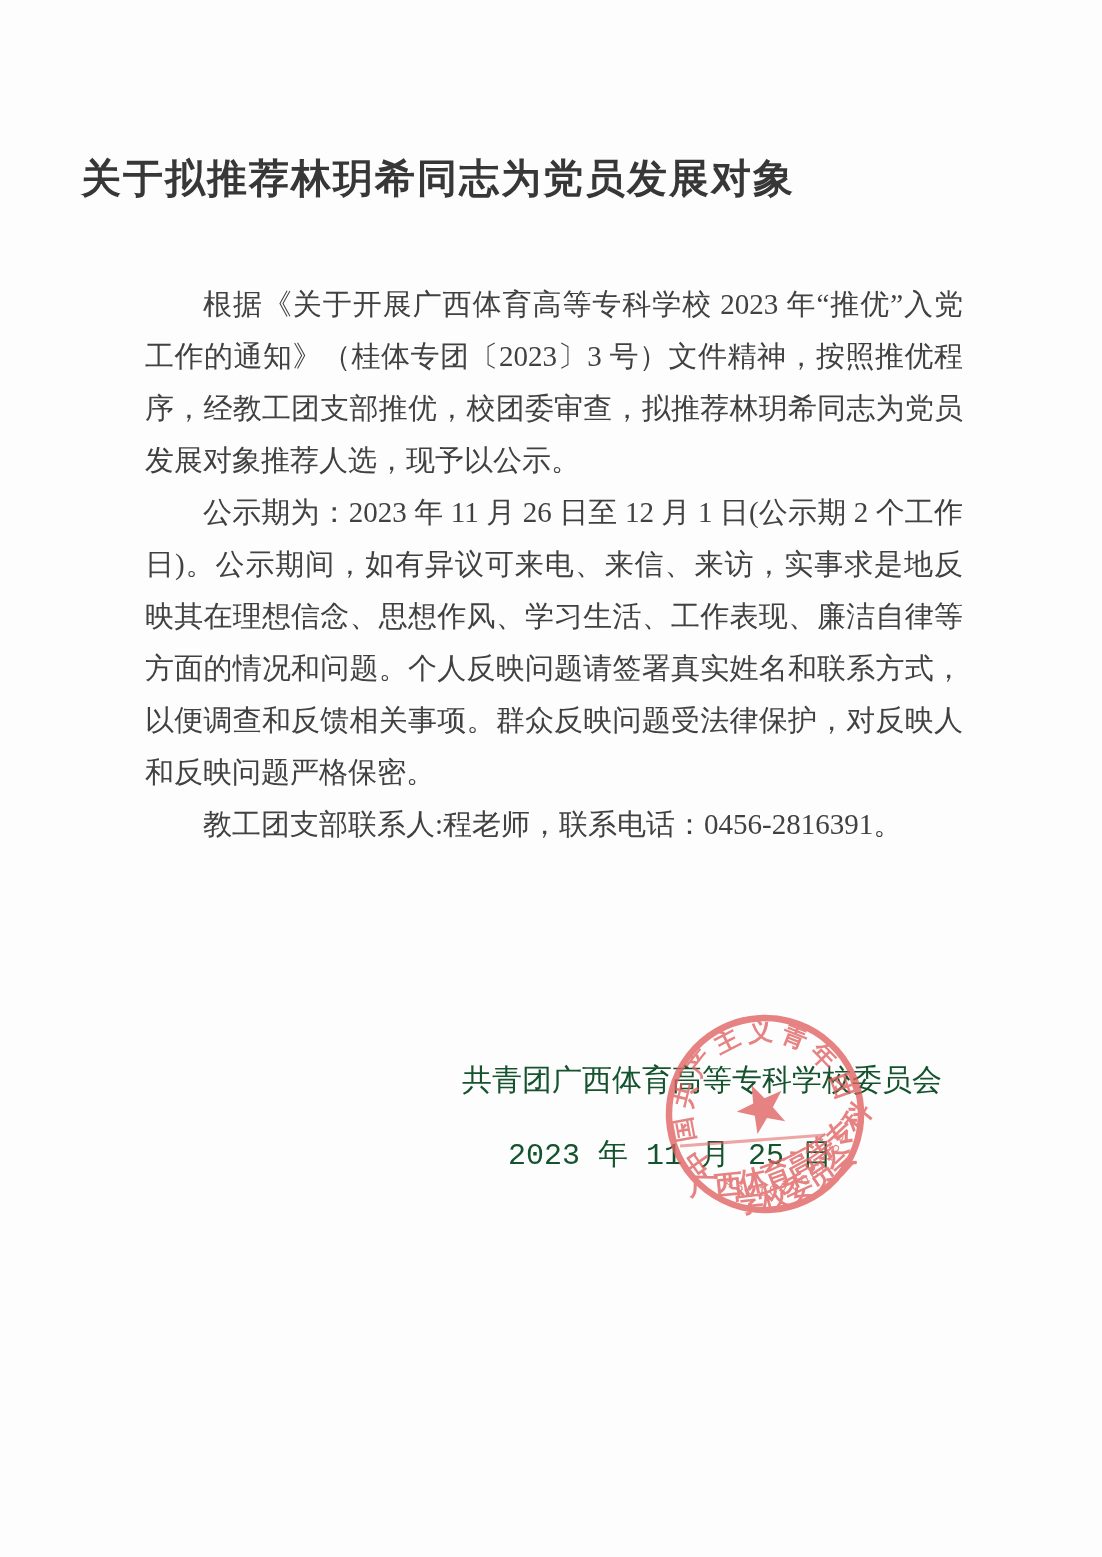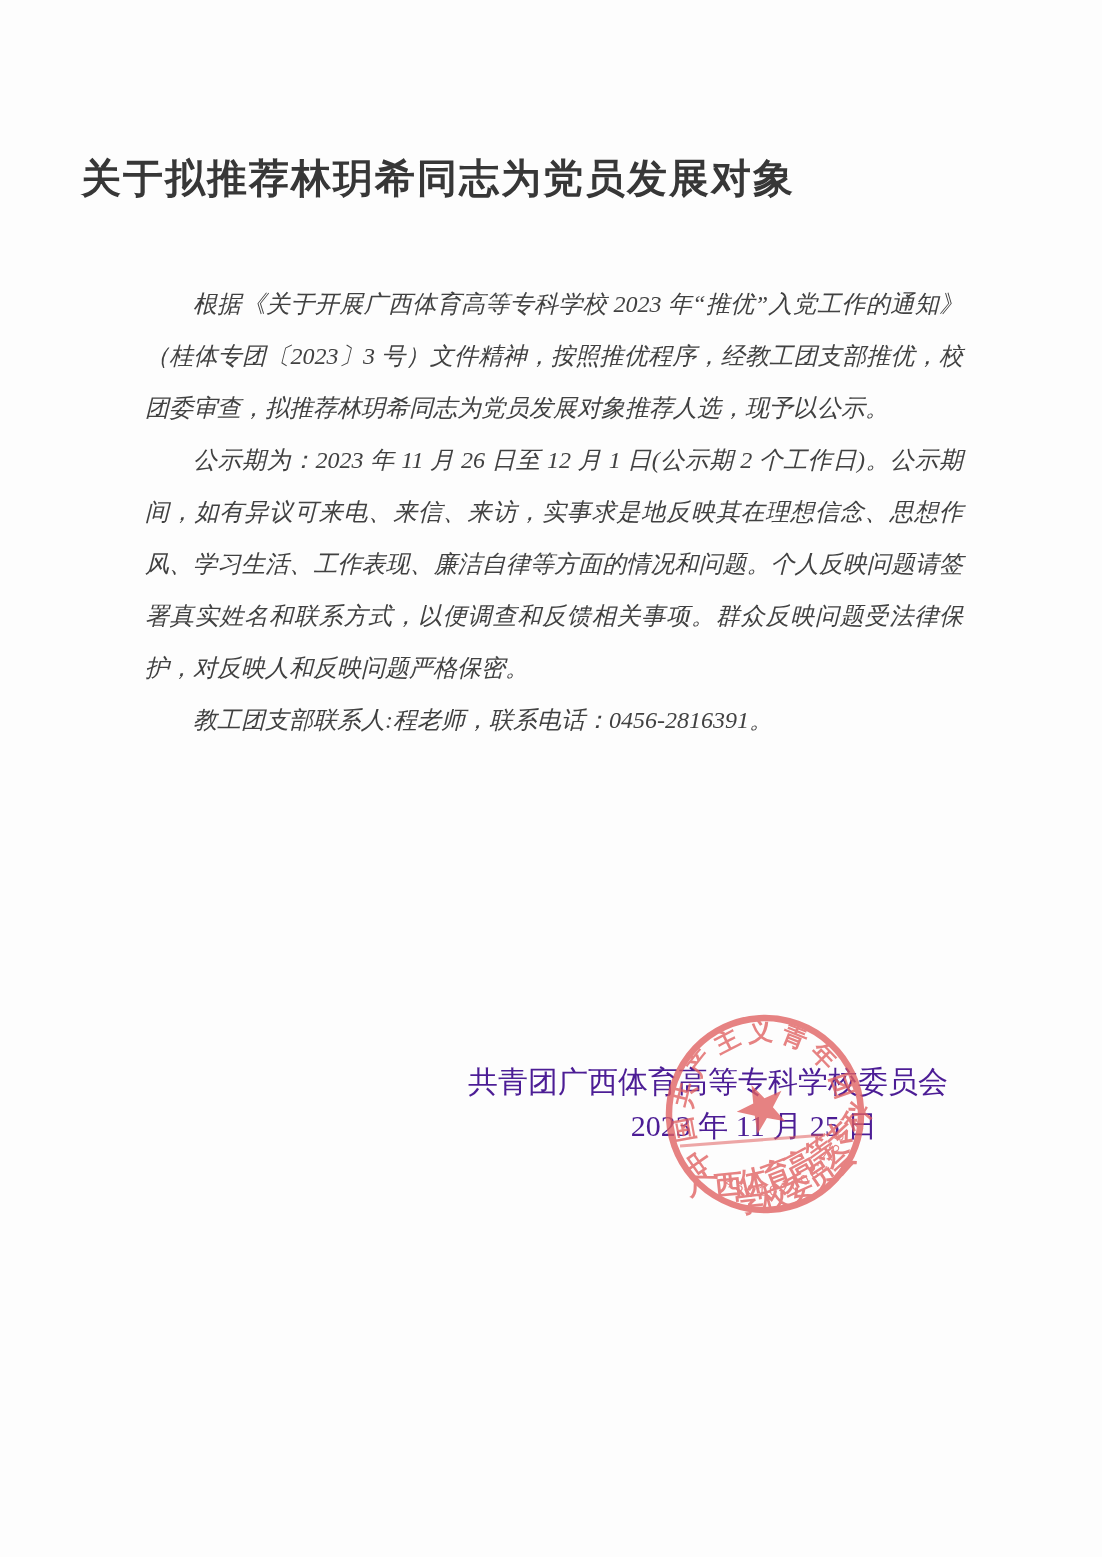--- a/index.html
+++ b/index.html
@@ -21,40 +21,40 @@
     font-size: 40px;
     line-height: 66px;
     color: #373737;
     letter-spacing: 2px;
   }
   .doc-title .t-line { white-space: nowrap; }
 
   .doc-body {
     margin: 66px 0 0 145px;
     width: 818px;
-    font-size: 24px;
+    font-size: 29px;
     line-height: 52px;
     text-align: justify;
     text-justify: inter-ideograph;
     color: #414141;
-    font-style: italic;
   }
   .doc-body p { margin: 0; text-indent: 2em; }
 
   .signature-block {
     position: absolute;
     top: 1062px;
     left: 462px;
     width: 492px;
-    text-align: center;
+    text-align: left;
     font-size: 30px;
     line-height: 40px;
-    color: #4c1d95;
+    color: #14532d;
+    font-family: Liberation Mono, monospace;
   }
-  .sig-date { margin-top: 4px; transform: translateX(46px); }
+  .sig-date { margin-top: 34px; transform: translateX(46px); }
 
   .stamp {
     position: absolute;
     left: 625px; top: 974px;
     width: 280px; height: 280px;
     opacity: 0.78;
     pointer-events: none;
   }
   .stamp text {
     font-family: "Liberation Serif", "DejaVu Serif", serif;

